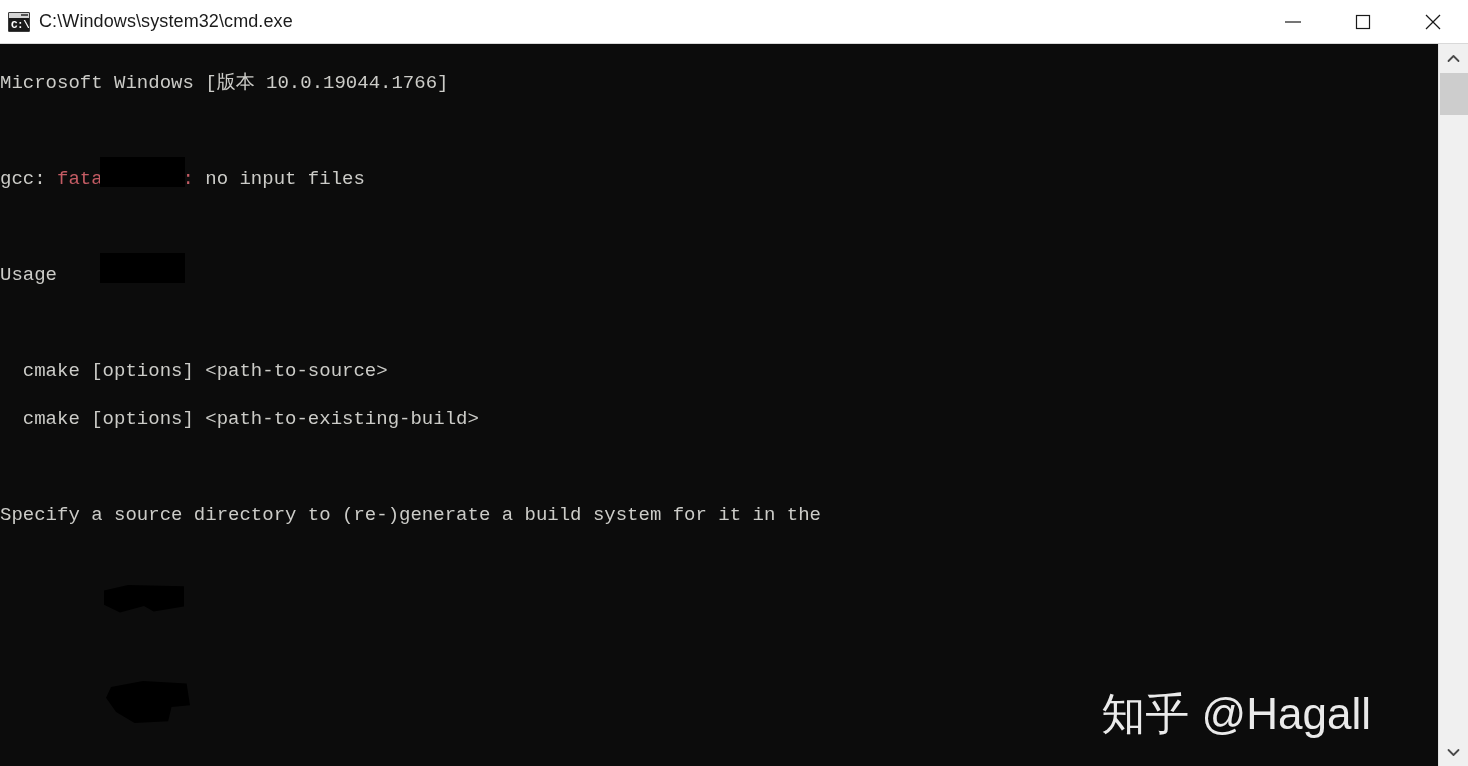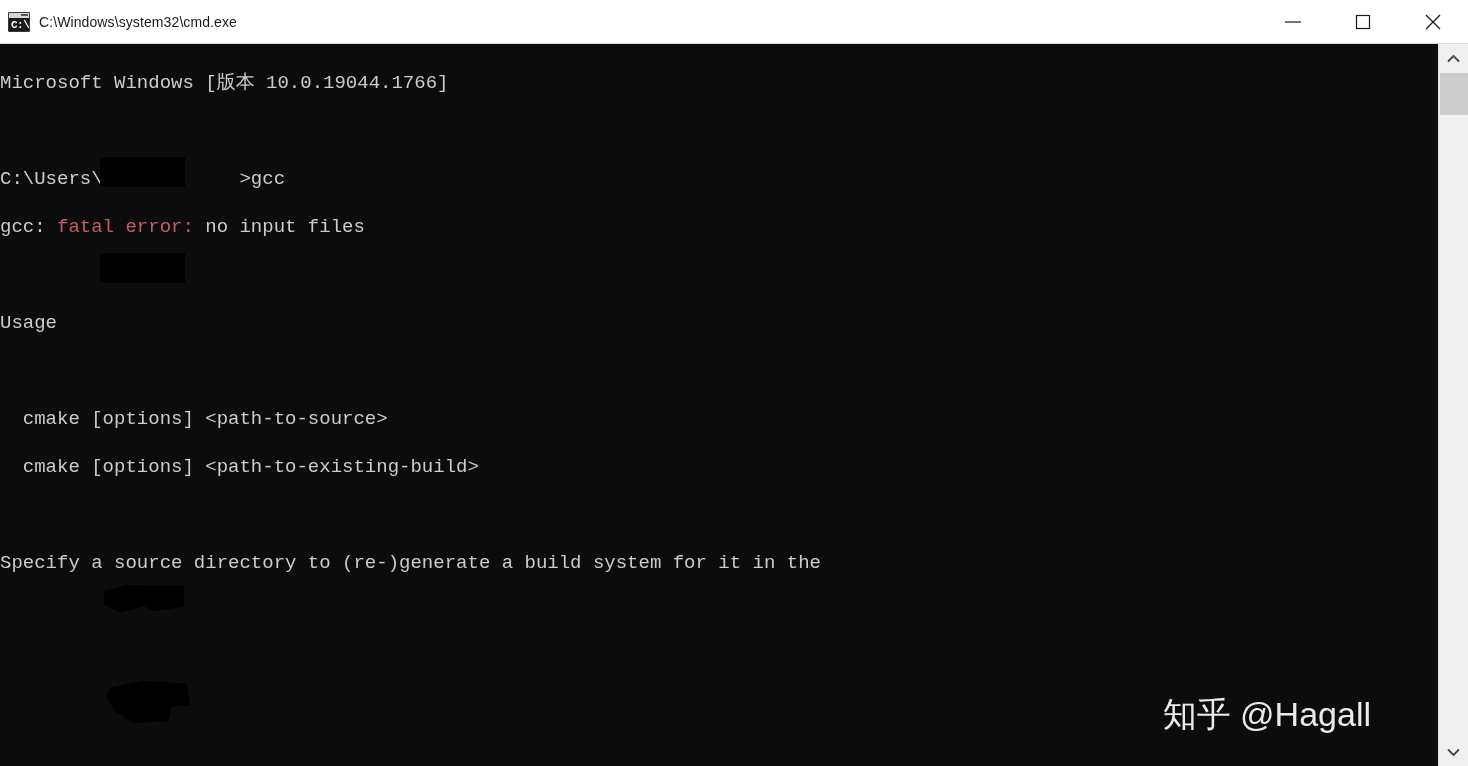--- a/index.html
+++ b/index.html
@@ -67,21 +67,21 @@
     left: 2px;
     top: 5px;
     color: #ffffff;
     font-family: "Liberation Mono", monospace;
     font-size: 11px;
     font-weight: bold;
     line-height: 14px;
     letter-spacing: -0.5px;
   }
   #title-text {
-    font-size: 14px;
+    font-size: 18px;
     color: #1b1b1b;
     font-family: "Liberation Sans", sans-serif;
     white-space: nowrap;
     letter-spacing: 0.1px;
   }
   #window-controls {
     margin-left: auto;
     display: flex;
     height: 44px;
     align-items: stretch;
@@ -140,21 +140,21 @@
     clip-path: polygon(6% 14%, 44% 0%, 96% 6%, 100% 58%, 78% 62%, 74% 96%, 34% 100%, 12% 74%, 0% 40%);
   }
 
   
   #watermark {
     position: absolute;
     right: 42px;
     bottom: 28px;
     color: #f2f2f2;
     font-family: "Liberation Sans", sans-serif;
-    font-size: 34px;
+    font-size: 44px;
     line-height: 48px;
     white-space: nowrap;
     opacity: 0.97;
   }
 
   
   #scrollbar {
     position: absolute;
     right: 0;
     top: 44px;
@@ -214,21 +214,20 @@
           <line x1="17" y1="3" x2="3" y2="17" stroke="#1a1a1a" stroke-width="1.2"></line>
         </svg>
       </div>
     </div>
   </div>
 
   <div id="console">
     <div id="console-text">
 <span class="ln">Microsoft Windows [版本 10.0.19044.1766]</span>
 <span class="ln"></span>
-<span class="ln"><span>C:\Users\</span><span>            </span><span>&gt;gcc</span></span>
 <span class="ln"><span>gcc: </span><span class="err-red">fatal error:</span><span> no input files</span></span>
 <span class="ln"></span>
 <span class="ln">Usage</span>
 <span class="ln"></span>
 <span class="ln">  cmake [options] &lt;path-to-source&gt;</span>
 <span class="ln">  cmake [options] &lt;path-to-existing-build&gt;</span>
 <span class="ln"></span>
 <span class="ln">Specify a source directory to (re-)generate a build system for it in the</span>
 
 

